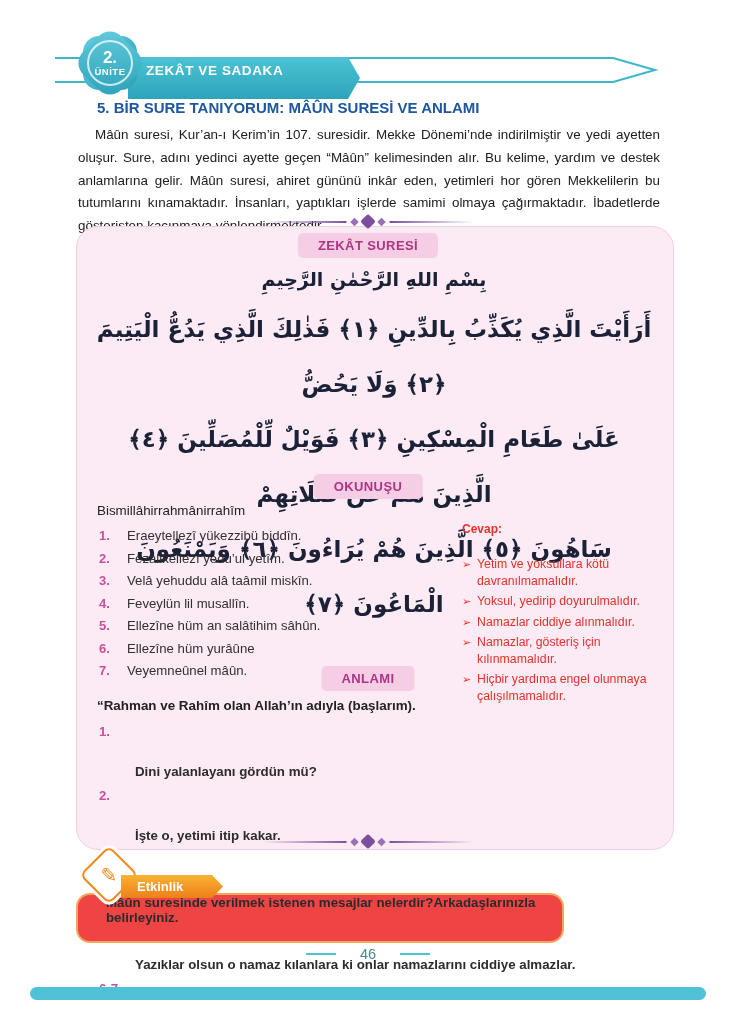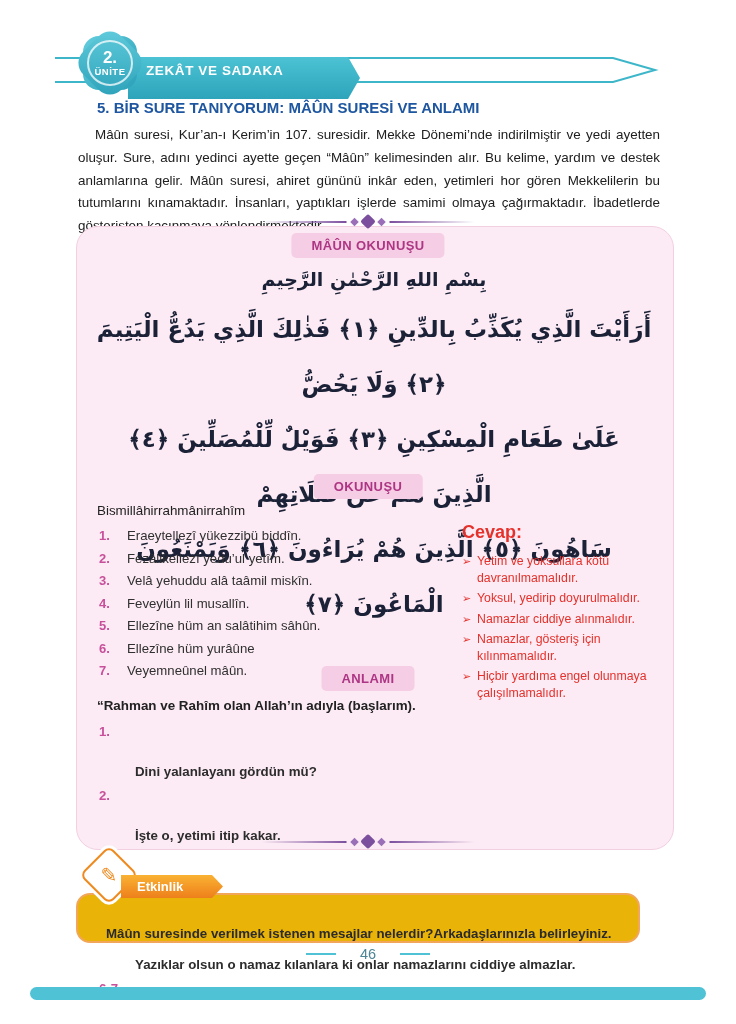--- a/index.html
+++ b/index.html
@@ -49,44 +49,44 @@
   .arabic .bismillah{font-size:19px;font-weight:bold;margin-bottom:6px;line-height:34px;}
   .arabic .aline{font-size:23px;font-weight:bold;line-height:55px;}
 
   .latin-bismillah{position:absolute;left:97px;top:503px;font-size:13.4px;color:#222;}
   .oku-list{position:absolute;left:99px;top:528px;width:340px;}
   .oku-list .row{display:flex;margin-bottom:6px;line-height:1.25;}
   .oku-list .num{width:28px;color:#c8509b;font-weight:bold;font-size:13px;flex:none;}
   .oku-list .txt{font-size:13.2px;color:#303030;}
 
   .cevap{position:absolute;left:462px;top:522px;width:202px;color:#e5312b;}
-  .cevap .label{font-size:18px;font-weight:bold;margin-bottom:10px;}
+  .cevap .label{font-size:12px;font-weight:bold;margin-bottom:20px;}
   .cevap .item{display:flex;font-size:12.3px;line-height:1.4;margin-bottom:3px;}
   .cevap .mark{flex:none;width:15px;font-size:11px;padding-top:1px;}
 
   .anlami-intro{position:absolute;left:97px;top:698px;font-size:13.4px;font-weight:bold;color:#222;}
   .anlami-list{position:absolute;left:99px;top:723px;width:548px;}
   .anlami-list .row{display:flex;margin-bottom:7px;line-height:1.3;}
   .anlami-list .num{width:36px;color:#c8509b;font-weight:bold;font-size:13.2px;flex:none;}
   .anlami-list .txt{font-size:13.3px;font-weight:bold;color:#2c2c2c;margin-top:40px;}
 
   
   .act-diamond{position:absolute;left:88px;top:854px;width:38px;height:38px;transform:rotate(45deg);
                border:2px solid #ef8a1f;border-radius:7px;background:#fff;
                box-shadow:0 0 0 3px #fff,0 1px 3px rgba(0,0,0,.2);}
   .act-diamond .pen{position:absolute;inset:0;display:flex;align-items:center;justify-content:center;
                     transform:rotate(-45deg);color:#ef8a1f;font-size:20px;}
   .act-ribbon{position:absolute;left:121px;top:875px;width:102px;height:23px;
               background:linear-gradient(180deg,#f9b233,#ee7f1b);
               clip-path:polygon(0 0,calc(100% - 11px) 0,100% 50%,calc(100% - 11px) 100%,0 100%);
               color:#fff;font-weight:bold;font-size:13px;line-height:23px;padding-left:16px;
               box-sizing:border-box;}
-  .act-box{position:absolute;left:76px;top:893px;width:564px;height:50px;background:#eab308;
+  .act-box{position:absolute;left:76px;top:893px;width:488px;height:50px;background:#ef4444;
            border:2px solid #f2a65a;border-radius:14px;box-sizing:border-box;
-           display:flex;align-items:flex-end;}
+           display:flex;align-items:flex-start;}
   .act-box .txt{padding-left:28px;font-size:13.3px;font-weight:bold;color:#2b2b2b;}
 
   
   .pageno{position:absolute;left:0;top:946px;width:100%;display:flex;align-items:center;
           justify-content:center;gap:24px;}
   .pageno .dash{width:30px;height:2px;background:#4fc2d6;}
   .pageno .n{color:#4b8596;font-size:14.5px;}
   .bottom-bar{position:absolute;left:30px;top:987px;width:676px;height:13px;
               background:#4fc2d6;border-radius:8px;}
 </style>
@@ -119,21 +119,21 @@
   <div class="sura-box"></div>
 
   <div class="orn orn-top">
     <span class="orn-line"></span>
     <span class="orn-ds"></span>
     <span class="orn-d"></span>
     <span class="orn-ds"></span>
     <span class="orn-line r"></span>
   </div>
 
-  <div class="pill pill-maun">MÂÛN OKUNUŞU</div>
+  <div class="pill pill-maun">ZEKÂT SURESİ</div>
 
   <div class="arabic" dir="rtl">
     <div class="bismillah">بِسْمِ اللهِ الرَّحْمٰنِ الرَّحِيمِ</div>
     <div class="aline">أَرَأَيْتَ الَّذِي يُكَذِّبُ بِالدِّينِ ﴿١﴾ فَذٰلِكَ الَّذِي يَدُعُّ الْيَتِيمَ ﴿٢﴾ وَلَا يَحُضُّ</div>
     <div class="aline">عَلَىٰ طَعَامِ الْمِسْكِينِ ﴿٣﴾ فَوَيْلٌ لِّلْمُصَلِّينَ ﴿٤﴾ الَّذِينَ هُمْ عَنْ صَلَاتِهِمْ</div>
     <div class="aline">سَاهُونَ ﴿٥﴾ الَّذِينَ هُمْ يُرَاءُونَ ﴿٦﴾ وَيَمْنَعُونَ الْمَاعُونَ ﴿٧﴾</div>
   </div>
 
   <div class="pill pill-okunusu">OKUNUŞU</div>
   <div class="latin-bismillah">Bismillâhirrahmânirrahîm</div>

